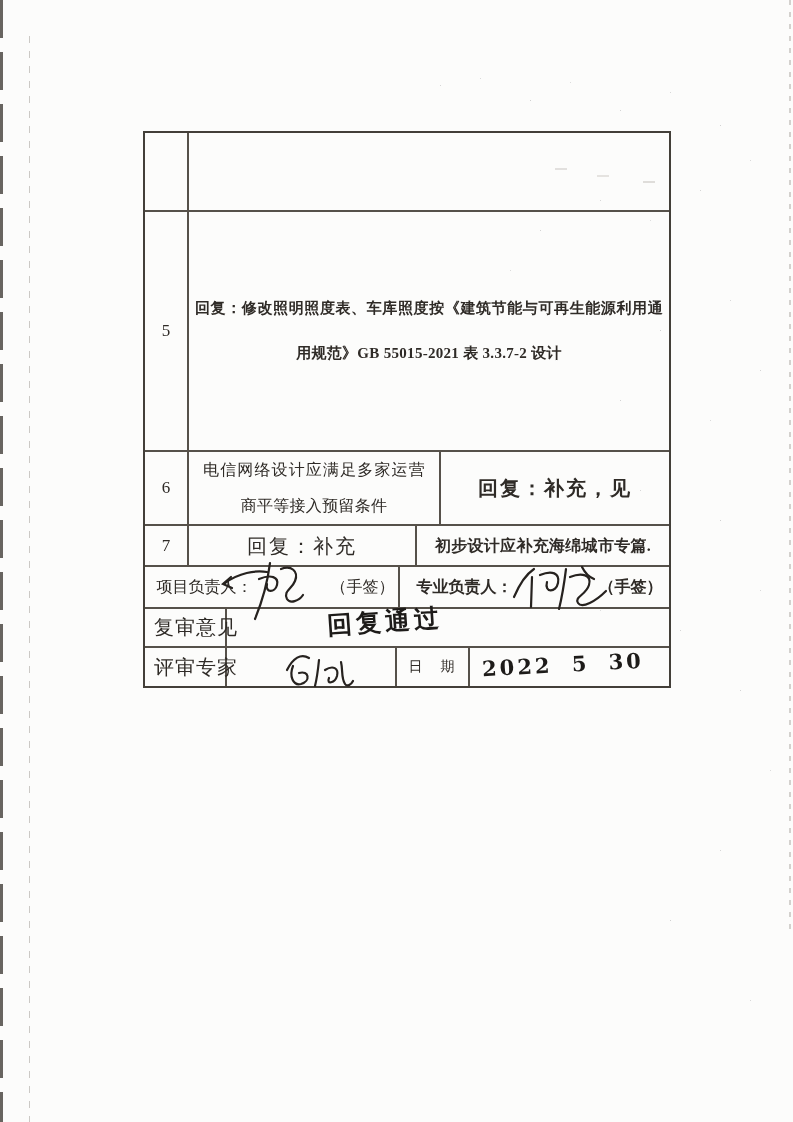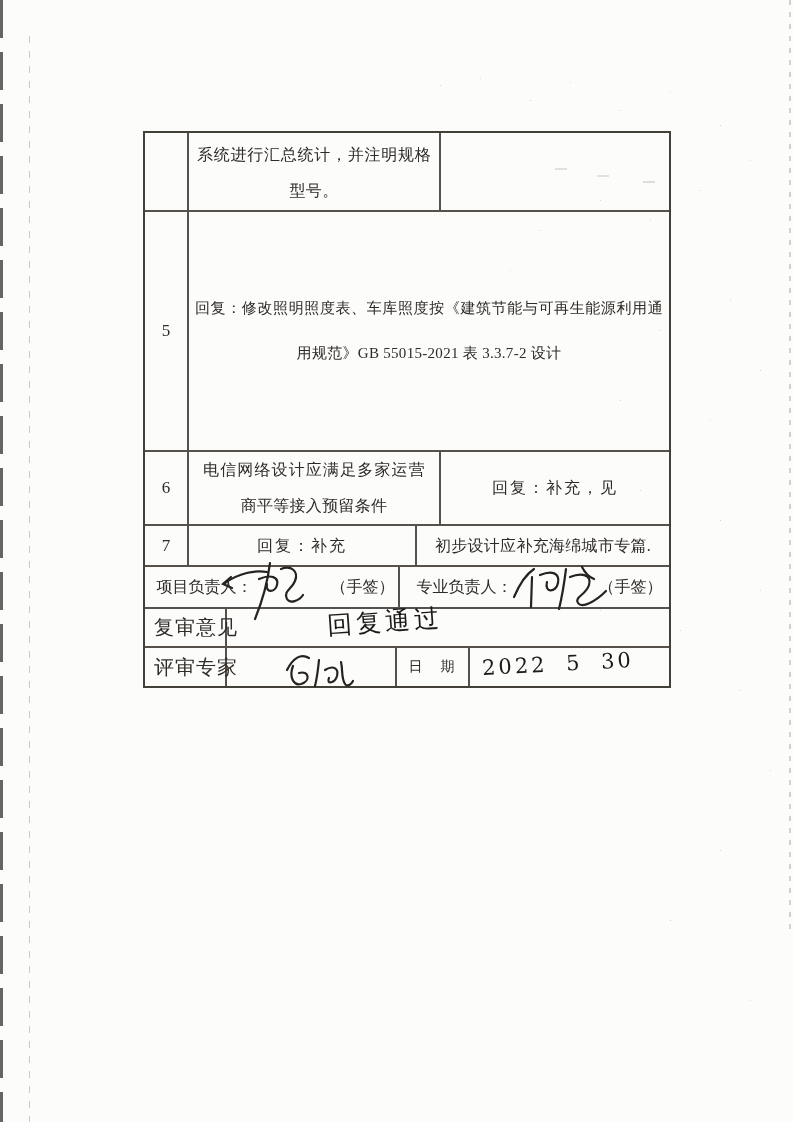--- a/index.html
+++ b/index.html
@@ -28,31 +28,31 @@
   .smudge{position:absolute;left:555px;top:168px;width:12px;height:2px;background:#e0dedb;
     box-shadow:42px 7px 0 #e3e1de,88px 13px 0 #dcdad7;opacity:.9;}
 
   
   .tbl{position:absolute;left:143px;top:131px;width:528px;
     border:2px solid #433f39;box-sizing:border-box;background:rgba(255,255,255,0);}
   .row{display:flex;border-bottom:2px solid #56514a;box-sizing:border-box;overflow:visible;}
   .row:last-child{border-bottom:none;}
   .cell{box-sizing:border-box;border-right:2px solid #56514a;display:flex;flex-direction:column;
     justify-content:center;overflow:visible;position:relative;}
-  .cell:last-child{border-right:none;}
+  .cell:last-child{border-right:none;font-weight:bold;}
   .c-no{width:44px;align-items:center;font-size:17px;}
   .c-comment{width:252px;}
   .c-reply{flex:1;}
   .txt{padding:0 8px;text-align:justify;text-align-last:center;font-size:16px;line-height:39px;
     letter-spacing:.3px;}
   .txt-r1{line-height:36px;padding-top:2px;}
   .txt-reply{font-size:15px;line-height:45px;padding:0 6px;}
   .txt-r6{line-height:36px;padding:0 14px;}
   .txt-r7{line-height:38px;text-align:center;text-align-last:center;}
-  .txt-reply-short{font-size:16px;line-height:24px;text-align:center;text-align-last:center;letter-spacing:2px;}
+  .txt-reply-short{font-size:20px;line-height:24px;text-align:center;text-align-last:center;letter-spacing:2px;}
 
   .h-79{height:79px;} .h-240{height:240px;} .h-74{height:74px;} .h-41{height:41px;}
   .h-42{height:42px;} .h-39{height:39px;} .h-38{height:38px;text-align:right;}
 
   
   .c-sig-left{width:255px;flex-direction:row;align-items:center;padding-left:8px;font-size:16px;}
   .c-sig-right{flex:1;flex-direction:row;align-items:center;padding-left:10px;font-size:16px;}
   .c-label{width:82px;align-items:flex-start;padding-left:9px;font-size:20px;letter-spacing:1px;}
   .c-free{flex:1;}
   .c-signbox{width:170px;}
@@ -81,23 +81,20 @@
   <div class="fold-line"></div>
   <div class="edge-right"></div>
   <div class="noise"></div>
   <div class="smudge"></div>
 
   <div class="tbl">
 
     <div class="row h-79">
       <div class="cell c-no">
         <div></div>
-      </div>
-      <div class="cell c-comment">
-        <div class="txt txt-r1">系统进行汇总统计，并注明规格型号。</div>
       </div>
       <div class="cell c-reply">
         <div class="txt txt-reply-short"></div>
       </div>
     </div>
 
     <div class="row h-240">
       <div class="cell c-no">
         <div>5</div>
       </div>

